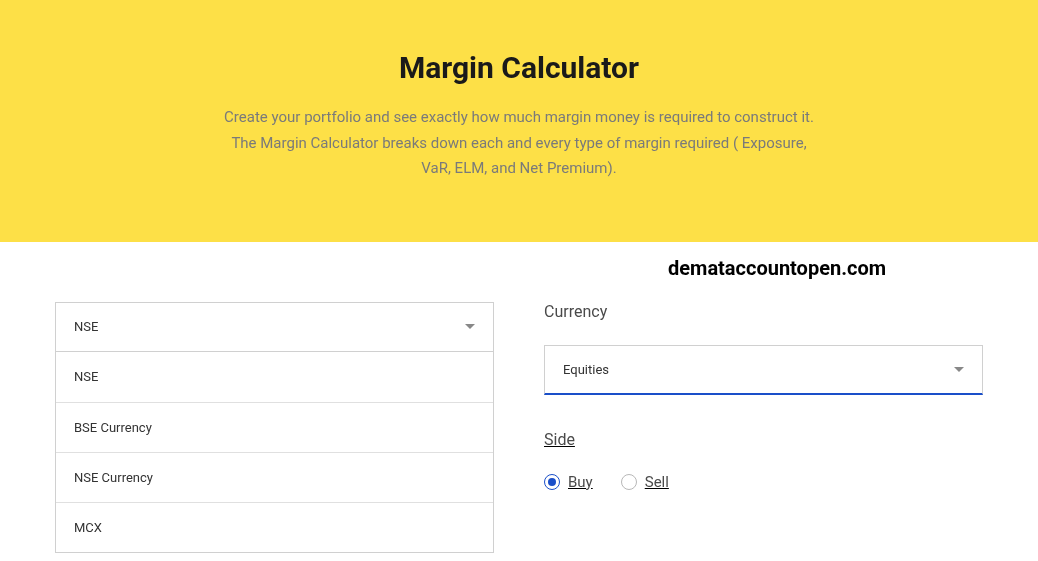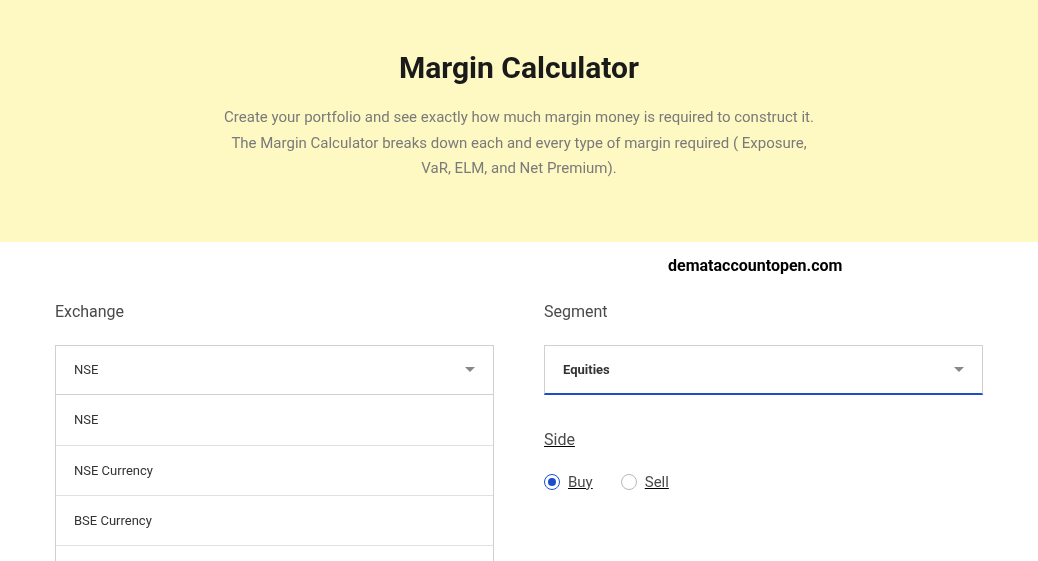--- a/index.html
+++ b/index.html
@@ -5,42 +5,42 @@
   * { box-sizing: border-box; margin: 0; padding: 0; }
   body {
     font-family: -apple-system, BlinkMacSystemFont, "Segoe UI", Roboto, Helvetica, Arial, sans-serif;
     background: #ffffff;
     width: 1038px;
     height: 561px;
     overflow: hidden;
     position: relative;
   }
   .hero {
-    background: #fef9c3;
+    background: #fde047;
     padding: 50px 20px 60px 20px;
     text-align: center;
   }
   .hero-title {
     font-size: 30px;
     font-weight: 700;
     color: #1a1a1a;
     margin-bottom: 20px;
   }
   .hero-desc {
     font-size: 15px;
     line-height: 1.7;
     color: #7a7a7a;
     max-width: 590px;
     margin: 0 auto;
   }
   .watermark {
     position: absolute;
     top: 256px;
     left: 668px;
-    font-size: 16px;
+    font-size: 20px;
     font-weight: 700;
     color: #000;
   }
   .form-area {
     display: flex;
     padding: 60px 55px 0 55px;
     gap: 50px;
   }
   .col {
     flex: 1;
@@ -57,21 +57,20 @@
     border: 1px solid #d0d0d0;
     height: 50px;
     display: flex;
     align-items: center;
     padding: 0 18px;
     cursor: pointer;
     background: #fff;
   }
   .select-box.highlight {
     border-bottom: 2px solid #1a4fc9;
-    font-weight: bold;
   }
   .select-value {
     font-size: 13px;
     color: #333;
     flex: 1;
   }
   .caret {
     width: 0; height: 0;
     border-left: 5px solid transparent;
     border-right: 5px solid transparent;
@@ -138,35 +137,34 @@
 <div class="hero">
   <h1 class="hero-title">Margin Calculator</h1>
   <p class="hero-desc">Create your portfolio and see exactly how much margin money is required to construct it. The Margin Calculator breaks down each and every type of margin required ( Exposure, VaR, ELM, and Net Premium).</p>
 </div>
 
 <div class="watermark">demataccountopen.com</div>
 
 <div class="form-area">
 
   <div class="col">
-    <span class="field-label">Exchange</span>
     <div class="select-box">
       <span class="select-value">NSE</span>
       <span class="caret"></span>
     </div>
     <div class="dropdown-list">
       <div class="dropdown-item">NSE</div>
+      <div class="dropdown-item">BSE Currency</div>
       <div class="dropdown-item">NSE Currency</div>
-      <div class="dropdown-item">BSE Currency</div>
       <div class="dropdown-item">MCX</div>
     </div>
   </div>
 
   <div class="col">
-    <span class="field-label">Segment</span>
+    <span class="field-label">Currency</span>
     <div class="select-box highlight">
       <span class="select-value">Equities</span>
       <span class="caret"></span>
     </div>
 
     <div class="side-group">
       <span class="field-label" style="margin-bottom:0">Side</span>
       <div class="radio-row">
         <div class="radio-opt">
           <span class="radio-circle checked">

